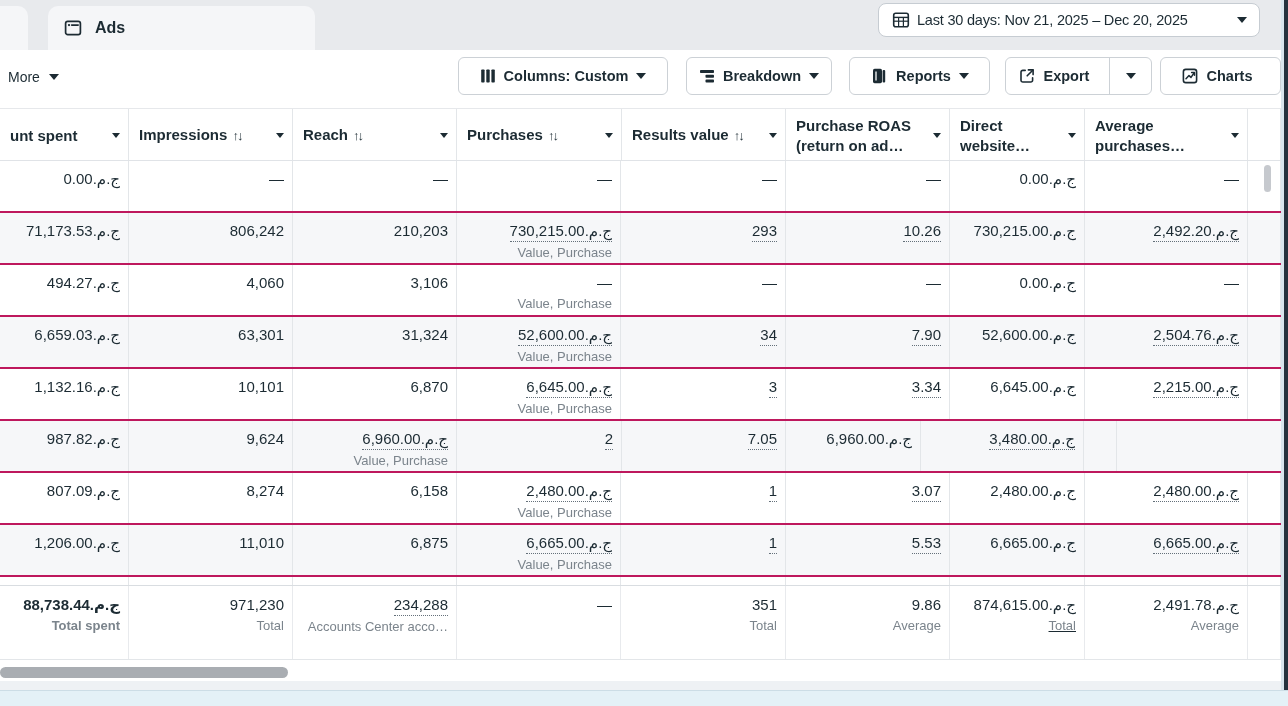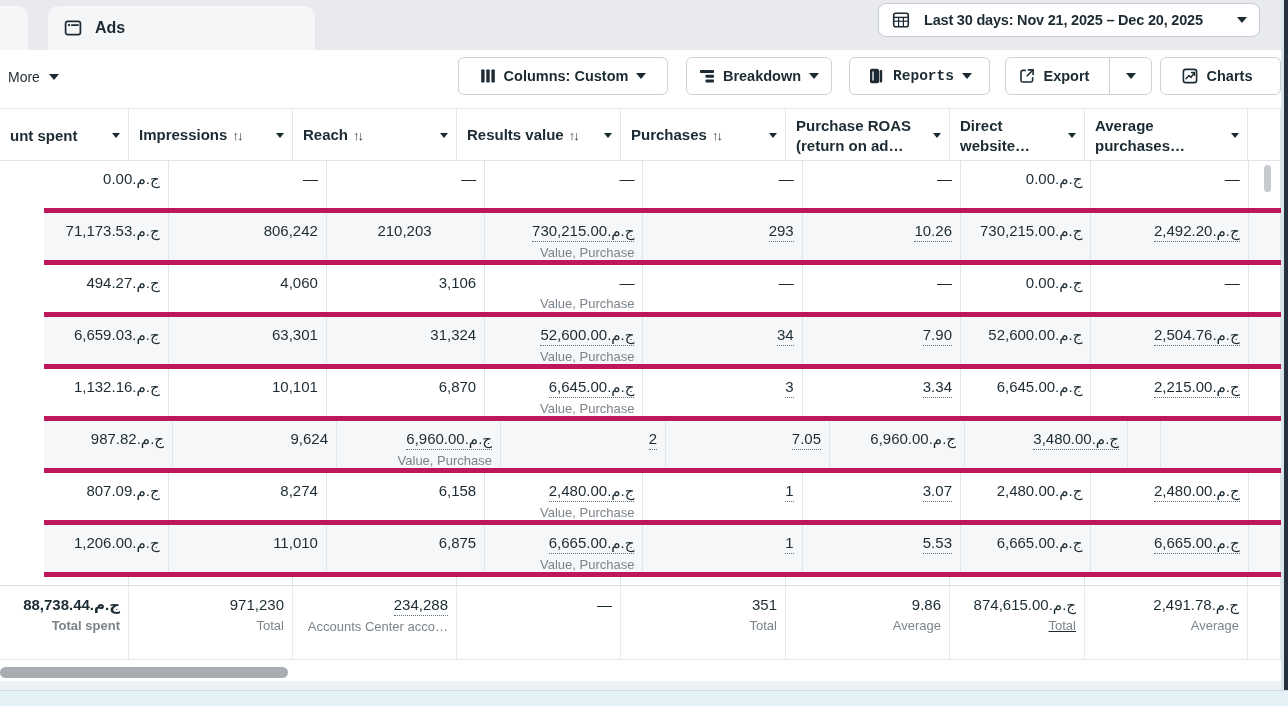--- a/index.html
+++ b/index.html
@@ -12,49 +12,49 @@
 
   
   .tabband { position:absolute; left:0; top:0; width:1288px; height:50px; background:#e8eaed; }
   .partial-tab { position:absolute; left:0; top:6px; width:28px; height:44px; background:#f5f6f8; border-radius:0 10px 0 0; }
   .ads-tab { position:absolute; left:48px; top:6px; width:267px; height:44px; background:#f5f6f8;
     border-radius:10px 10px 0 0; display:flex; align-items:center; padding-left:15px; box-sizing:border-box; }
   .ads-tab .tab-label { font-size:16px; font-weight:700; margin-left:12px; }
 
   .date-btn { position:absolute; left:878px; top:3px; width:382px; height:34px; background:#fff;
     border:1px solid #c6ccd2; border-radius:8px; display:flex; align-items:center; padding:0 12px; box-sizing:border-box; cursor:pointer; }
-  .date-btn .date-label { font-size:14.5px; font-weight:700; letter-spacing:-0.2px; white-space:nowrap; margin-left:13px;text-align:right; }
+  .date-btn .date-label { font-size:14.5px; font-weight:400; letter-spacing:-0.2px; white-space:nowrap; margin-left:6px;text-align:right; }
   .date-btn .caret { margin-left:auto; }
 
   
   .more { position:absolute; left:8px; top:63px; height:28px; display:flex; align-items:center; font-size:14px; cursor:pointer; }
   .more .caret { margin-left:9px; }
   .btn { position:absolute; top:57px; height:38px; background:#fff; border:1px solid #ccd1d6; border-radius:6px;
     display:flex; align-items:center; justify-content:center; box-sizing:border-box; font-size:14.5px; font-weight:700; cursor:pointer; }
   .btn .blabel { margin:0 8px; white-space:nowrap; }
   #btn-columns   { left:458px; width:210px; }
   #btn-breakdown { left:686px; width:146px; }
-  #btn-reports   { left:849px; width:141px;font-family:Liberation Mono, monospace; }
+  #btn-reports   { left:849px; width:141px; }
   #btn-export    { left:1005px; width:147px; padding:0; }
   #btn-charts    { left:1160px; width:121px; }
   .seg1 { flex:1; height:100%; display:flex; align-items:center; justify-content:center; }
   .seg2 { width:42px; height:100%; border-left:1px solid #ccd1d6; display:flex; align-items:center; justify-content:center; box-sizing:border-box; }
 
   .caret { width:0; height:0; border-left:5px solid transparent; border-right:5px solid transparent; border-top:6px solid #1c2b33; }
   .hcaret { position:absolute; right:8px; top:50%; margin-top:-2px; border-left-width:4.5px; border-right-width:4.5px; border-top-width:5.5px; }
 
   
   .table { position:absolute; left:0; top:108px; width:1281px; background:#fff; }
   .thead { display:flex; height:53px; border-top:1px solid #e6e8eb; border-bottom:1px solid #e0e3e7; box-sizing:border-box; background:#fff; }
   .hcell { position:relative; box-sizing:border-box; border-right:1px solid #e3e6e9; padding:2px 22px 0 10px;
     display:flex; flex-direction:column; justify-content:center; font-size:15px; font-weight:700; }
   .hline { line-height:20px; white-space:nowrap; overflow:hidden; }
   .sort-icon { font-size:13px; font-weight:400; letter-spacing:-2px; margin-left:5px; color:#1c2b33; }
 
-  .trow { display:flex; height:52px; box-sizing:border-box; border-bottom:5px solid #be185d; background:#fff;margin-left:44px; }
+  .trow { display:flex; height:52px; box-sizing:border-box; border-bottom:2px solid #be185d; background:#fff; }
   .trow.alt { background:#f6f7f9; }
   .cell { box-sizing:border-box; border-right:1px solid #e3e6e9; padding:8px 8px 0 6px; text-align:right;
     font-size:15px; overflow:hidden; }
   .val { display:inline-block; line-height:20px; white-space:nowrap; }
   .val.u { border-bottom:1.5px dotted #64707a; }
   .sub { margin-top:3px; font-size:13px; color:#7b848c; line-height:16px; white-space:nowrap; }
 
   .gaprow { display:flex; height:8px; background:#fff; }
   .gapcell { box-sizing:border-box; border-right:1px solid #e3e6e9; }
 
@@ -183,26 +183,26 @@
           <div class="caret hcaret"></div>
         </div>
         <div class="hcell" style="width: 164px;">
           <div class="hline"><span>Impressions</span><span class="sort-icon">↑↓</span></div>
           <div class="caret hcaret"></div>
         </div>
         <div class="hcell" style="width: 164px;">
           <div class="hline"><span>Reach</span><span class="sort-icon">↑↓</span></div>
           <div class="caret hcaret"></div>
         </div>
+        <div class="hcell" style="width: 165px;">
+          <div class="hline"><span>Purchases</span><span class="sort-icon">↑↓</span></div>
+          <div class="caret hcaret"></div>
+        </div>
         <div class="hcell" style="width: 164px;">
           <div class="hline"><span>Results value</span><span class="sort-icon">↑↓</span></div>
-          <div class="caret hcaret"></div>
-        </div>
-        <div class="hcell" style="width: 165px;">
-          <div class="hline"><span>Purchases</span><span class="sort-icon">↑↓</span></div>
           <div class="caret hcaret"></div>
         </div>
         <div class="hcell" style="width: 164px;">
           <div class="hline"><span>Purchase ROAS</span></div>
           <div class="hline"><span>(return on ad…</span></div>
           <div class="caret hcaret"></div>
         </div>
         <div class="hcell" style="width: 135px;">
           <div class="hline"><span>Direct</span></div>
           <div class="hline"><span>website…</span></div>
@@ -225,21 +225,21 @@
           <div class="cell" style="width: 164px;"><span class="val">—</span></div>
           <div class="cell" style="width: 165px;"><span class="val">—</span></div>
           <div class="cell" style="width: 164px;"><span class="val">—</span></div>
           <div class="cell" style="width: 135px;"><span class="val" dir="rtl">ج.م.0.00</span></div>
           <div class="cell" style="width: 163px;"><span class="val">—</span></div>
           <div class="cell" style="width: 33px;"></div>
         </div>
         <div class="trow alt">
           <div class="cell" style="width: 129px;"><span class="val" dir="rtl">ج.م.71,173.53</span></div>
           <div class="cell" style="width: 164px;"><span class="val">806,242</span></div>
-          <div class="cell" style="width: 164px; text-align: center;"><span class="val">210,203</span></div>
+          <div class="cell" style="width: 164px;"><span class="val">210,203</span></div>
           <div class="cell" style="width: 164px;"><span class="val u" dir="rtl">ج.م.730,215.00</span><div class="sub">Value, Purchase</div></div>
           <div class="cell" style="width: 165px;"><span class="val u">293</span></div>
           <div class="cell" style="width: 164px;"><span class="val u">10.26</span></div>
           <div class="cell" style="width: 135px;"><span class="val" dir="rtl">ج.م.730,215.00</span></div>
           <div class="cell" style="width: 163px;"><span class="val u" dir="rtl">ج.م.2,492.20</span></div>
           <div class="cell" style="width: 33px;"></div>
         </div>
         <div class="trow">
           <div class="cell" style="width: 129px;"><span class="val" dir="rtl">ج.م.494.27</span></div>
           <div class="cell" style="width: 164px;"><span class="val">4,060</span></div>

